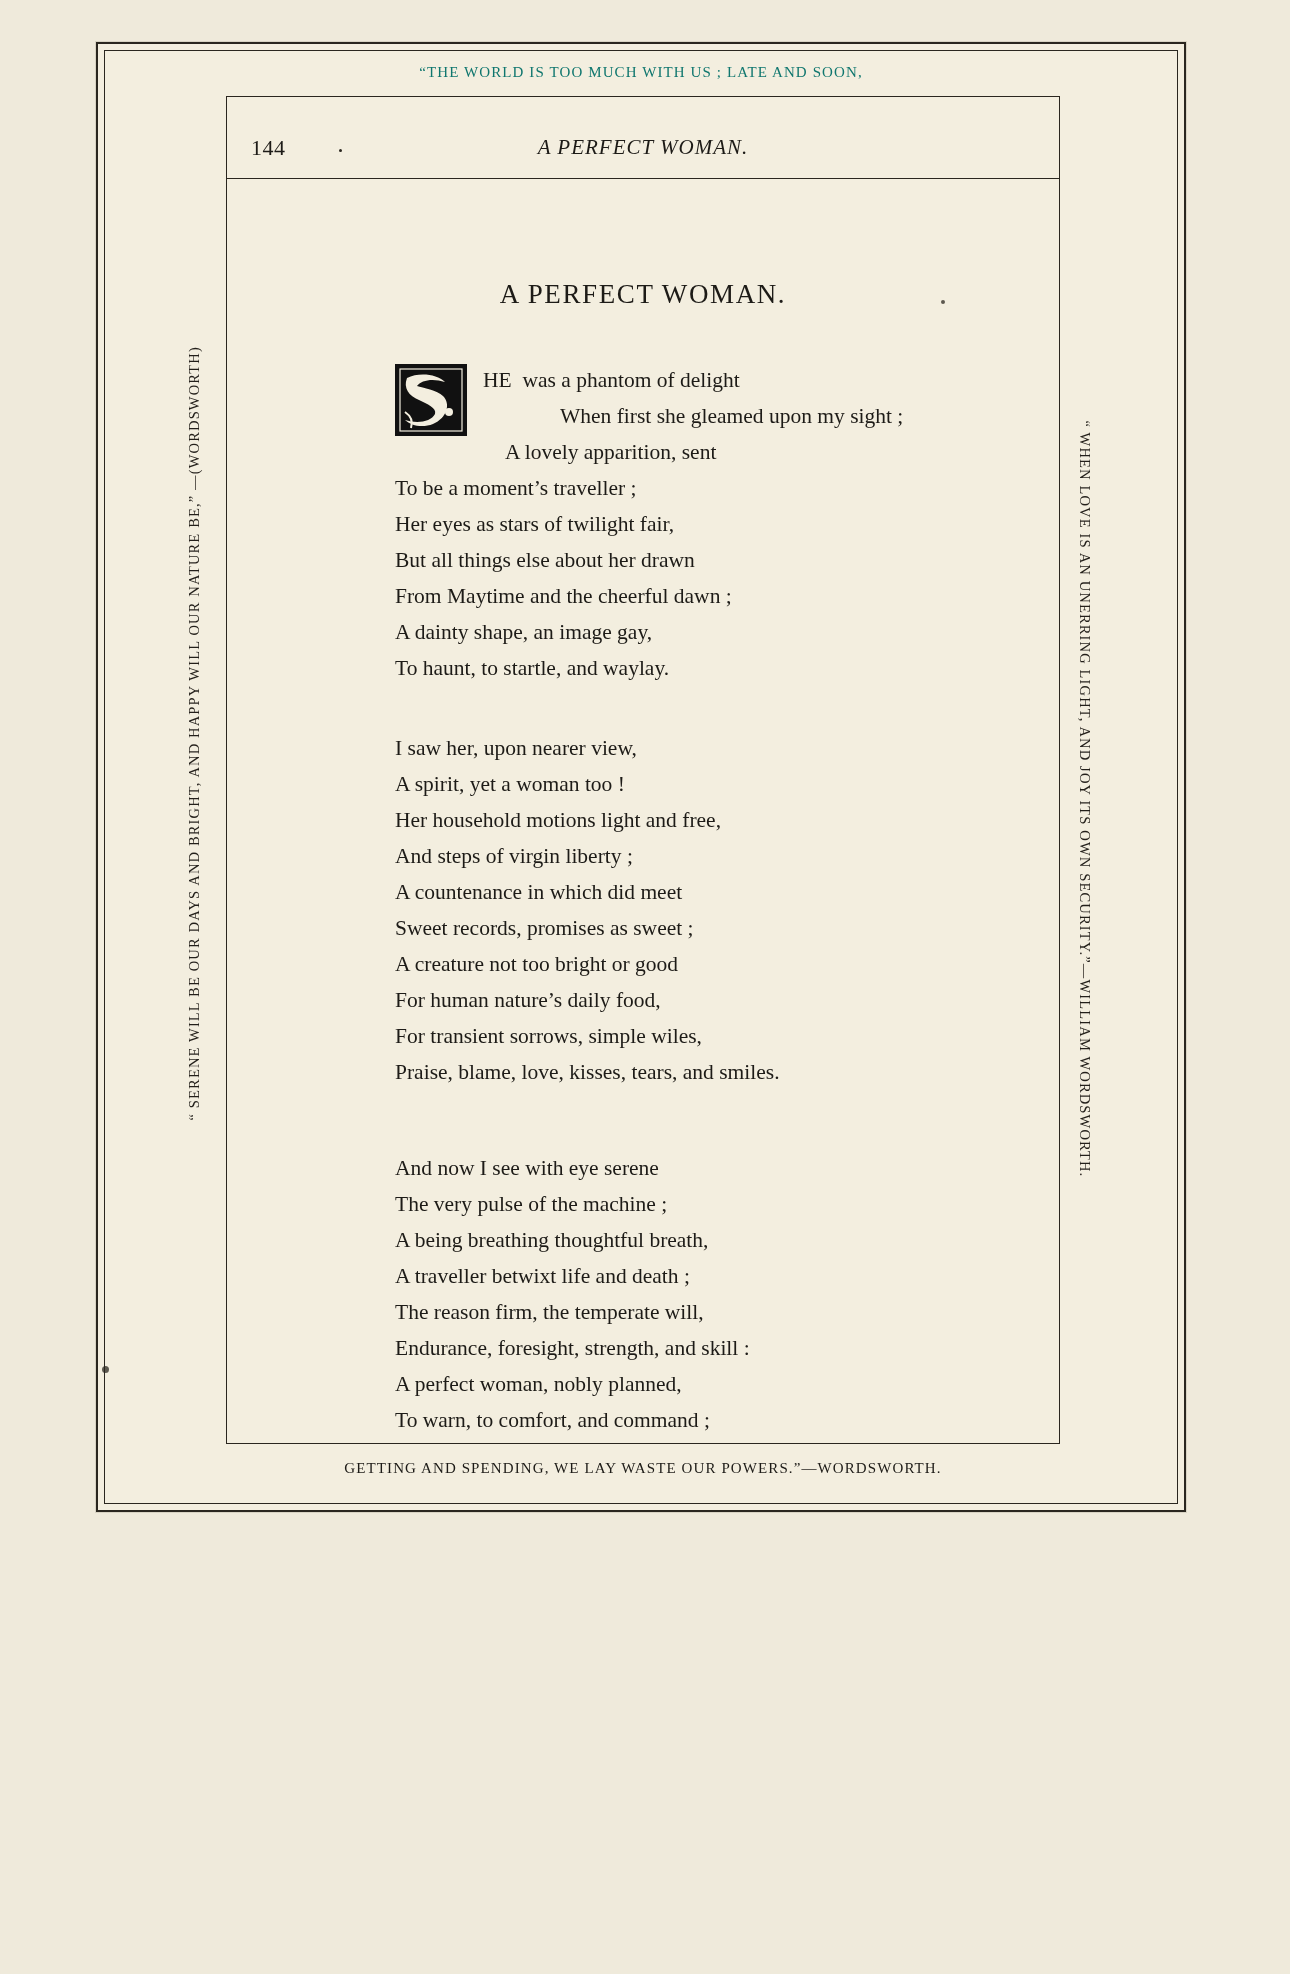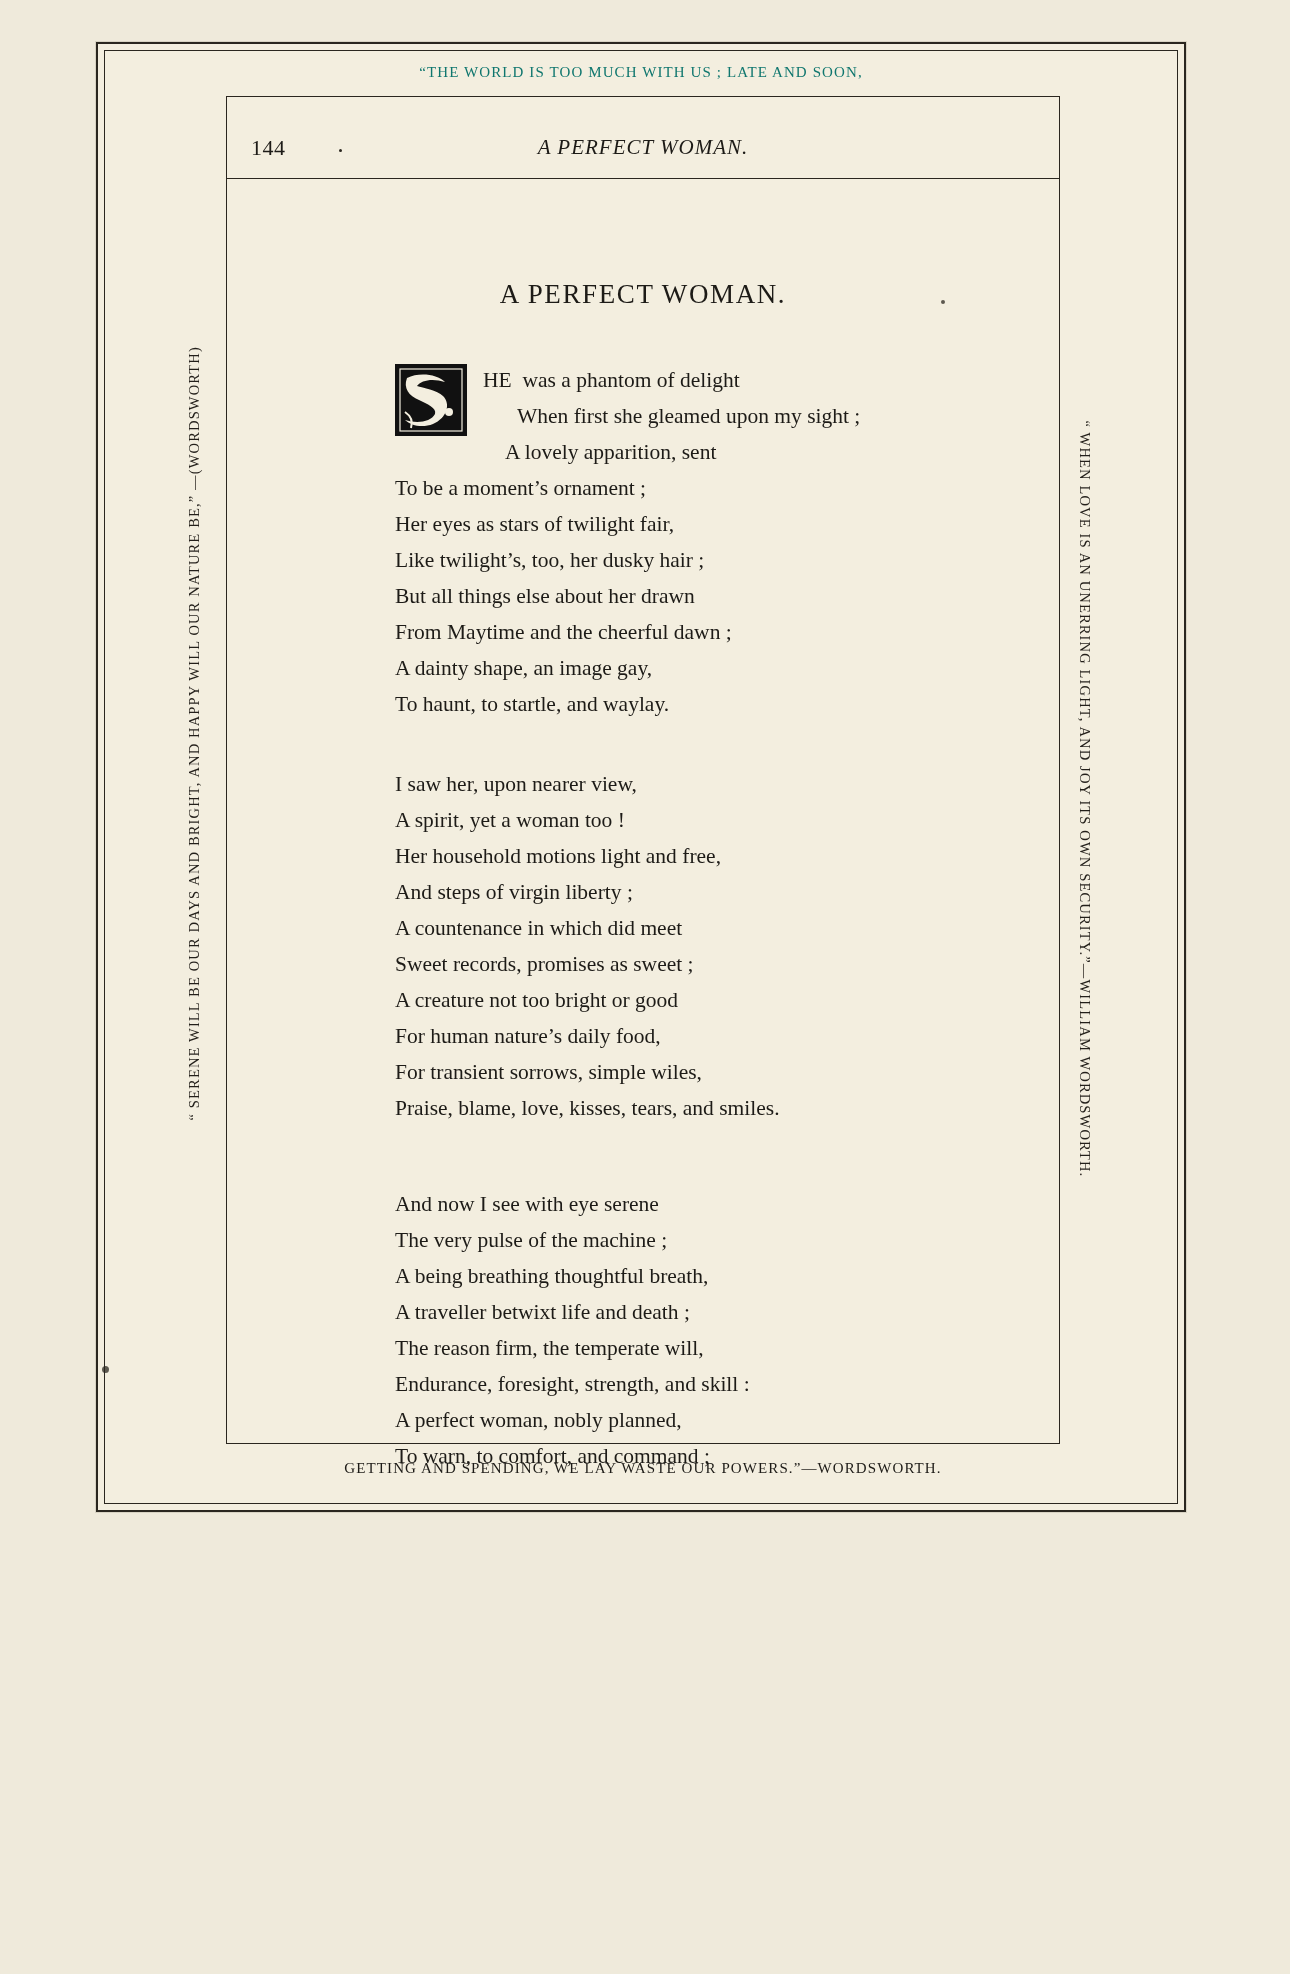--- a/index.html
+++ b/index.html
@@ -136,21 +136,21 @@
     box-sizing: border-box;
     overflow: hidden;
   }
   .dropcap svg { display:block; }
 
   .stanza.first .line:nth-child(2),
   .stanza.first .line:nth-child(3),
   .stanza.first .line:nth-child(4) {
     padding-left: 88px;
   }
-  .stanza.first .line:nth-child(3) { padding-left: 122px; }
+  .stanza.first .line:nth-child(3) { padding-left: 122px; margin-left: 43px; }
   .stanza.first .line:nth-child(4) { padding-left: 110px; }
 
   
   .footer-line {
     position: absolute;
     left: 130px;
     top: 1418px;
     width: 834px;
     text-align: center;
     font-size: 15px;
@@ -217,23 +217,22 @@
             <rect x="0" y="0" width="68" height="68" fill="#111111"></rect>
             <rect x="3" y="3" width="62" height="62" fill="none" stroke="#f3eedf" stroke-width="1.2"></rect>
             <path d="M10 12 C22 6, 40 8, 48 16 C36 12, 24 14, 20 20 C26 22, 40 24, 46 30 C54 38, 50 52, 36 58 C26 62, 14 60, 8 54 C20 58, 34 56, 38 48 C40 42, 30 38, 22 34 C12 30, 6 22, 10 12 Z" fill="#f3eedf"></path>
             <circle cx="52" cy="46" r="4" fill="#f3eedf"></circle>
             <path d="M8 46 C14 50, 16 56, 14 62" stroke="#f3eedf" stroke-width="2" fill="none"></path>
           </svg>
         </div>
         <div class="line">HE  was a phantom of delight</div>
         <div class="line">When first she gleamed upon my sight ;</div>
         <div class="line">A lovely apparition, sent</div>
-        <div class="line">To be a moment’s ornament ;</div>
+        <div class="line">To be a moment’s traveller ;</div>
         <div class="line">Her eyes as stars of twilight fair,</div>
-        <div class="line">Like twilight’s, too, her dusky hair ;</div>
         <div class="line">But all things else about her drawn</div>
         <div class="line">From Maytime and the cheerful dawn ;</div>
         <div class="line">A dainty shape, an image gay,</div>
         <div class="line">To haunt, to startle, and waylay.</div>
       </div>
 
       <div class="stanza" style="">
         <div class="line">I saw her, upon nearer view,</div>
         <div class="line">A spirit, yet a woman too !</div>
         <div class="line">Her household motions light and free,</div>

